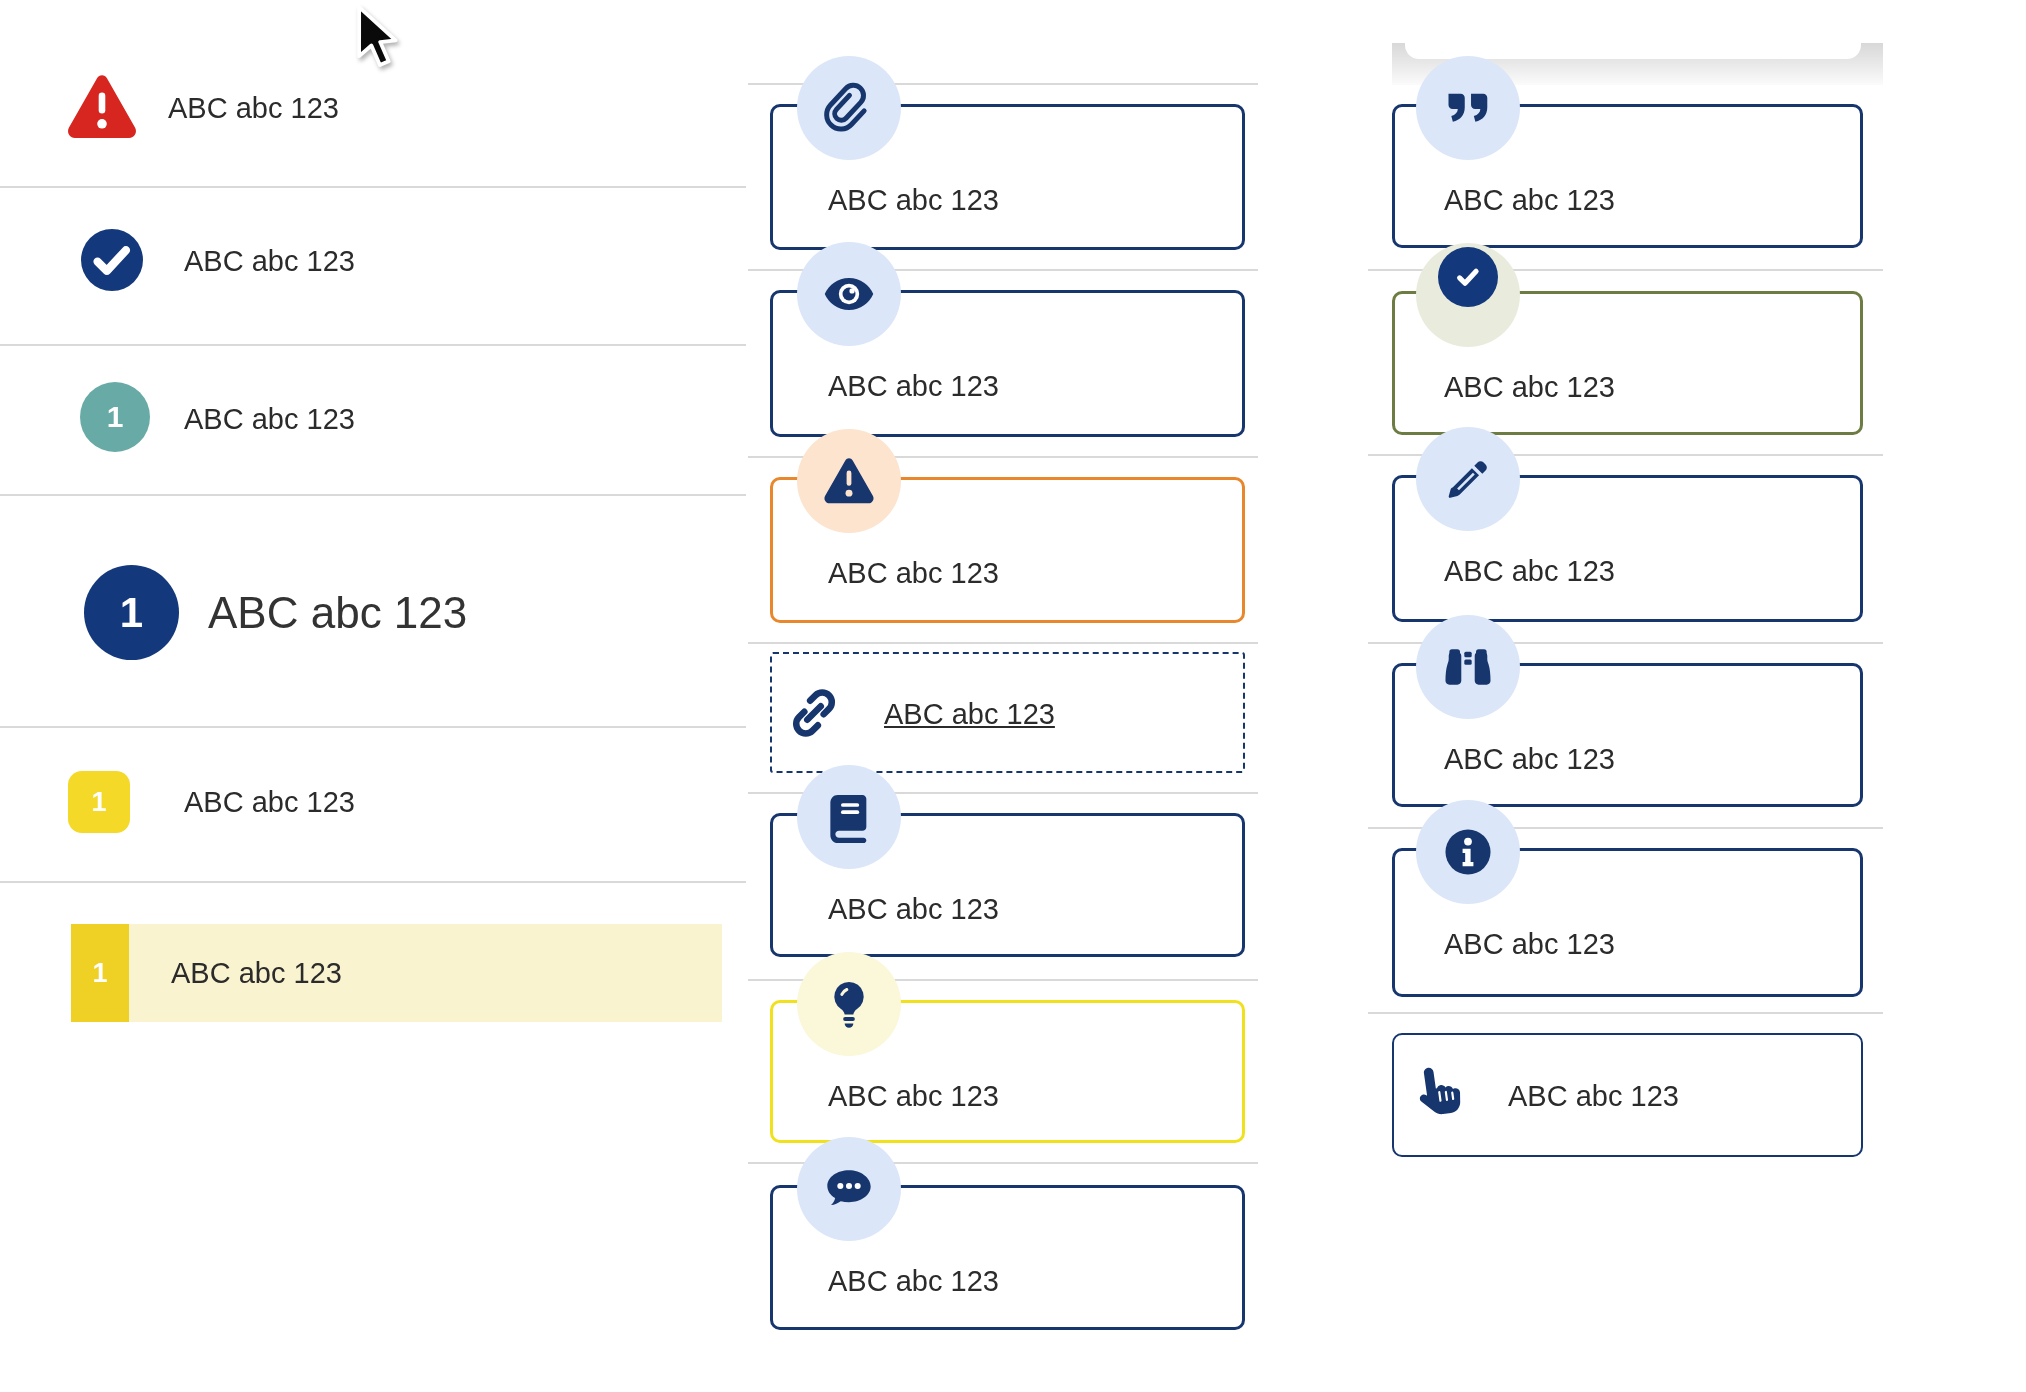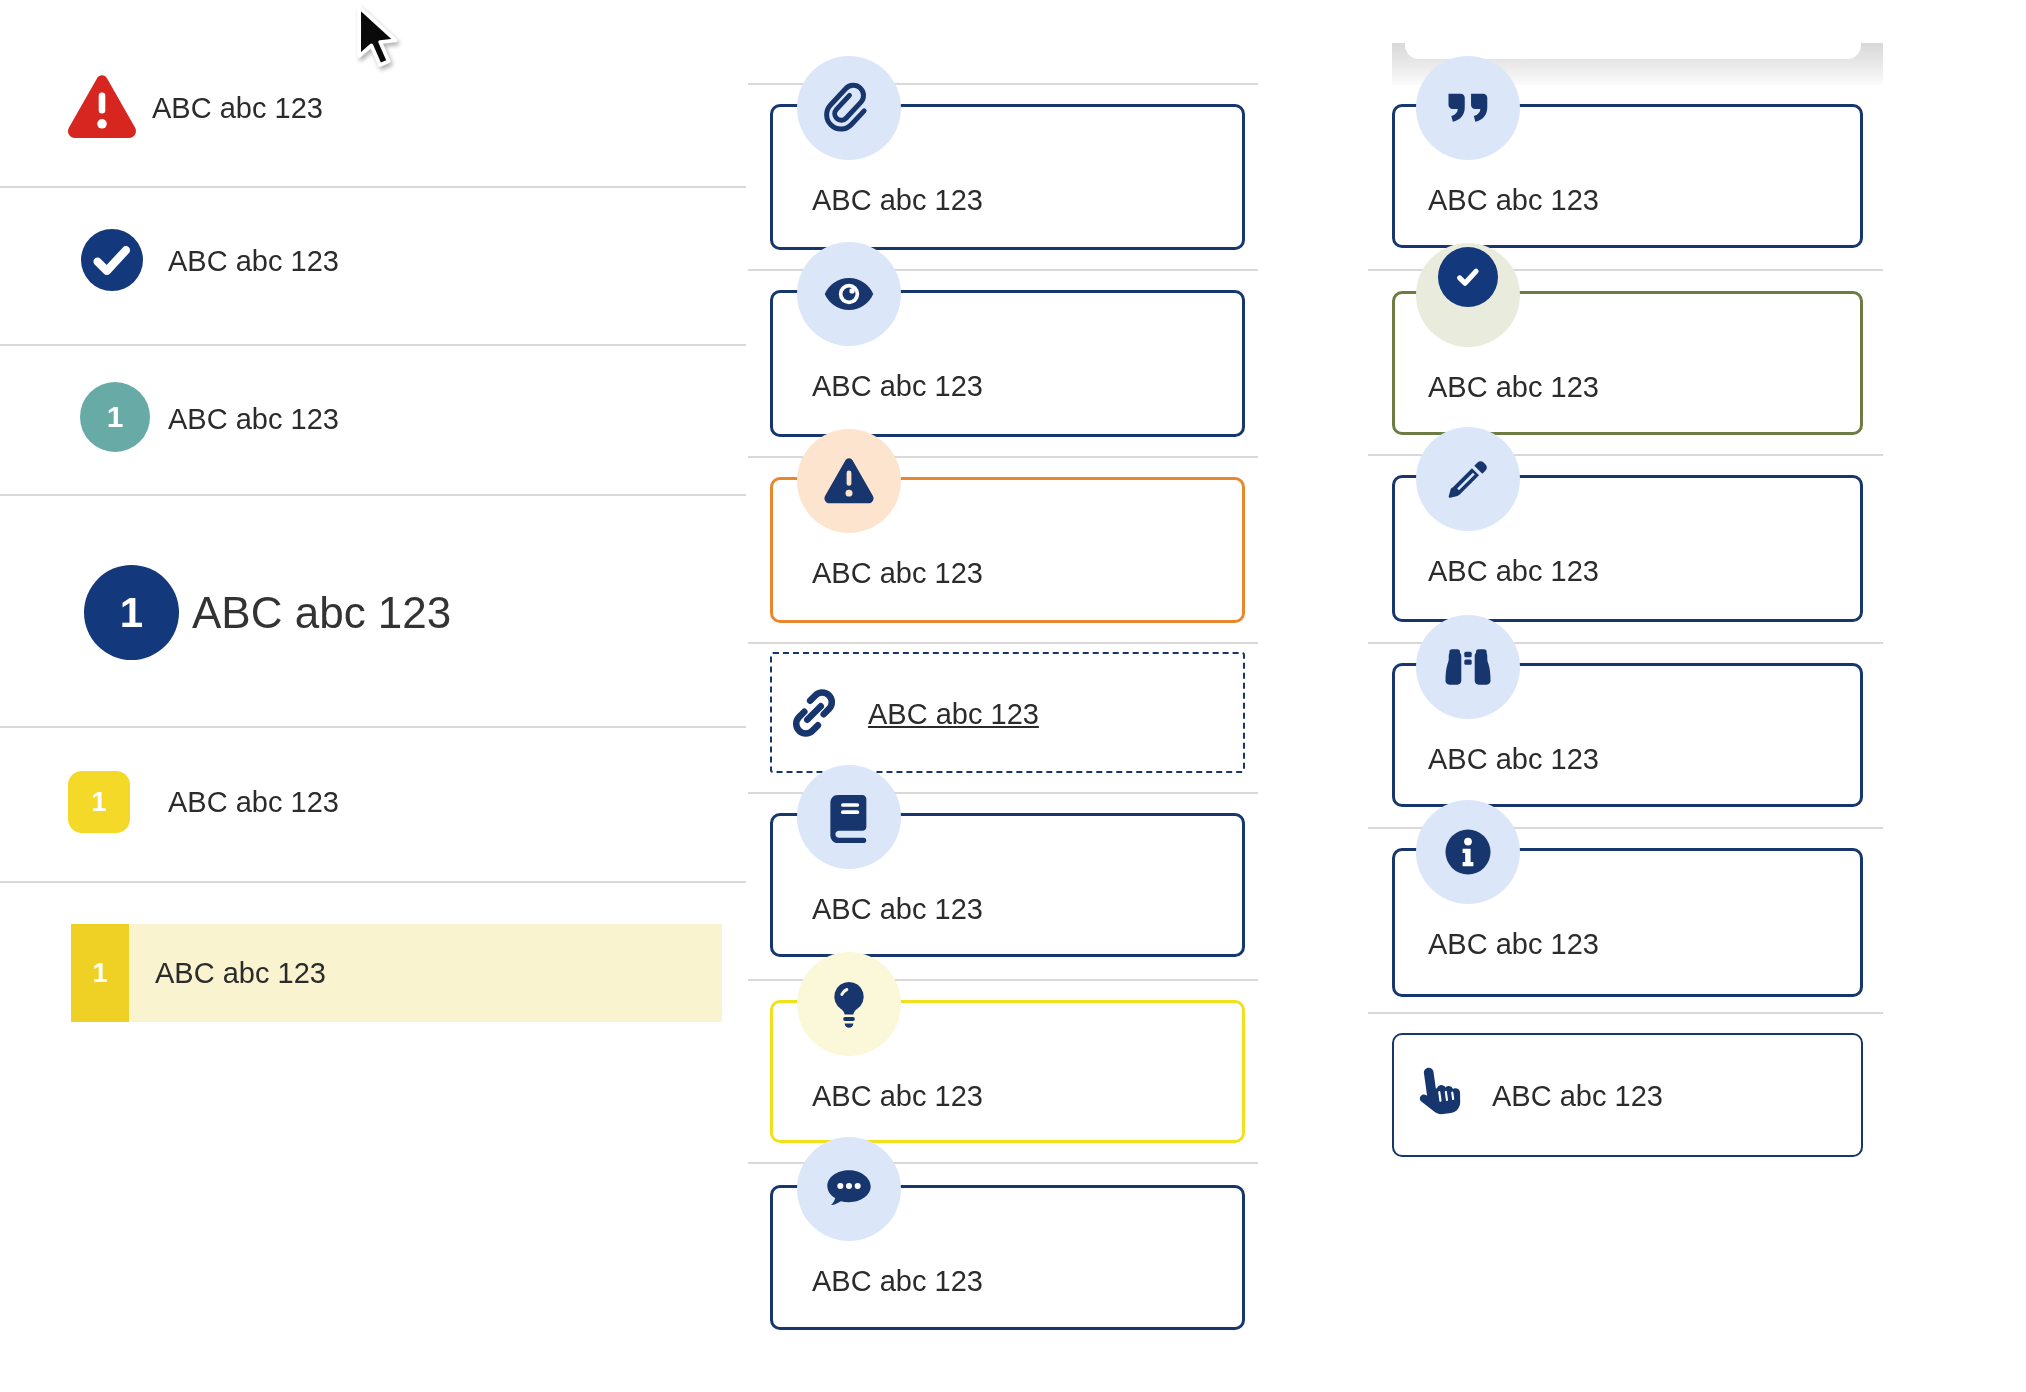--- a/index.html
+++ b/index.html
@@ -6,21 +6,21 @@
     --navy:#17366d; --badge-navy:#14387c; --light-blue:#dbe6f8;
     --red:#d7261f; --teal:#68aaa6; --yellow:#f4d928; --yellow-bright:#efd126;
     --pale-yellow-row:#faf3d0; --orange:#e8872c; --peach:#fce4cf;
     --olive:#6d7c42; --pale-green:#e9ecdd; --yellow-border:#f0e11c;
     --pale-yellow-circle:#fbf7d9; --divider:#d9d9d9; --text:#2b2b2b;
   }
   html,body{margin:0;padding:0;background:#fff;}
   #page{position:relative;width:2026px;height:1392px;background:#fff;overflow:hidden;
         font-family:"Liberation Sans","DejaVu Sans",sans-serif;color:var(--text);}
   .divider{position:absolute;height:2px;background:var(--divider);}
-  .lbl{position:absolute;font-size:29px;line-height:42px;white-space:nowrap;color:var(--text);}
+  .lbl{position:absolute;font-size:29px;line-height:42px;white-space:nowrap;color:var(--text);margin-left:16px;}
   .box{position:absolute;box-sizing:border-box;width:475px;background:#fff;
        border:3px solid var(--navy);border-radius:10px;}
   .box.orange{border-color:var(--orange);}
   .box.olive{border-color:var(--olive);}
   .box.yellowb{border-color:var(--yellow-border);}
   .box.dashed{border:2px dashed var(--navy);border-radius:3px;}
   .box.thin{border-width:2px;}
   .circle{position:absolute;width:104px;height:104px;border-radius:50%;
           background:var(--light-blue);display:flex;align-items:center;justify-content:center;}
   .circle.peach{background:var(--peach);}

